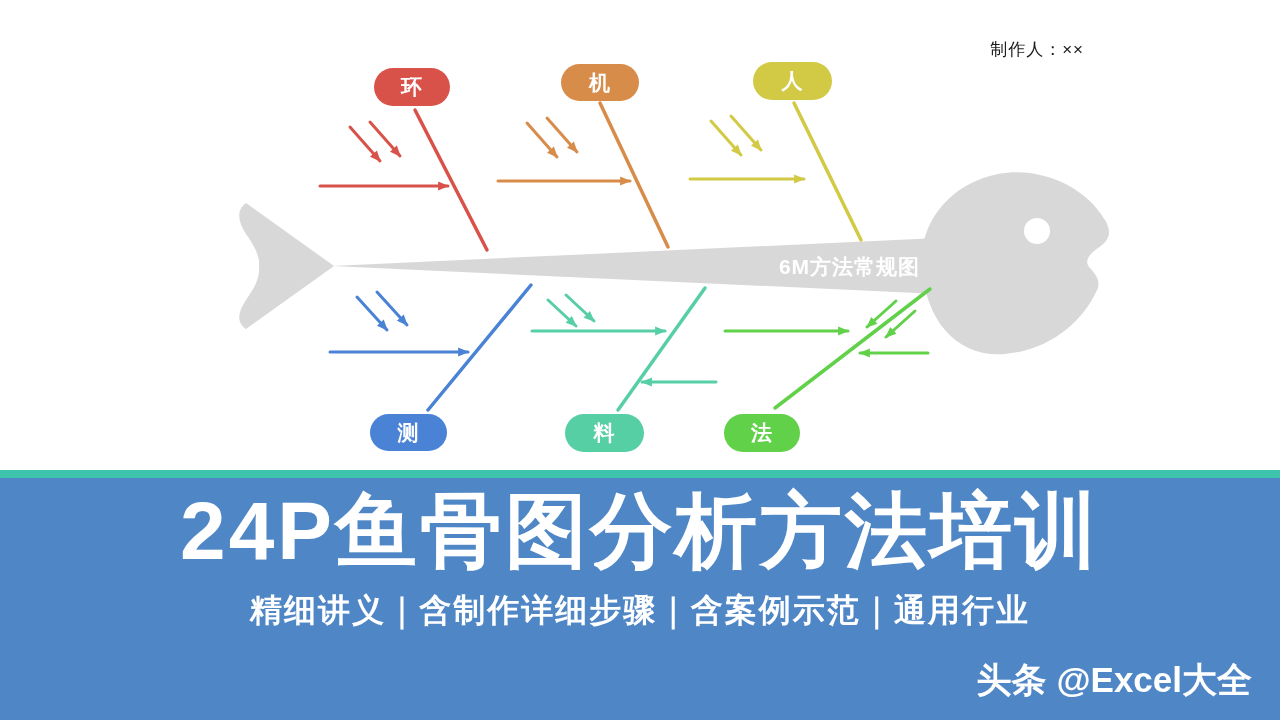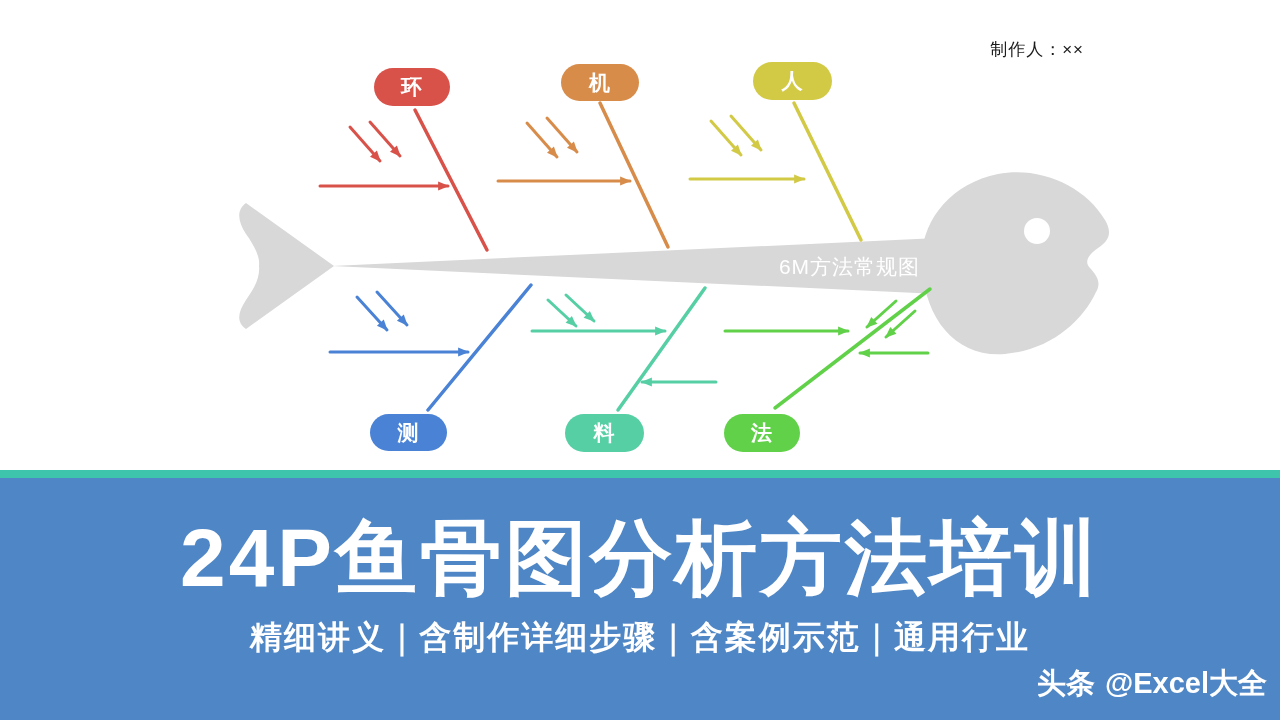--- a/index.html
+++ b/index.html
@@ -20,29 +20,29 @@
   }
   .pill-environment{left:374px;top:68px;width:76px;height:38px;}
   .pill-machine{left:561px;top:64px;width:78px;height:37px;}
   .pill-man{left:753px;top:62px;width:79px;height:38px;}
   .pill-measurement{left:370px;top:414px;width:77px;height:37px;}
   .pill-material{left:565px;top:414px;width:79px;height:38px;}
   .pill-method{left:724px;top:414px;width:76px;height:38px;}
 
   .spine-label{
     position:absolute;left:742px;top:253px;width:215px;text-align:center;
-    color:#ffffff;font-size:21px;letter-spacing:1px;
+    color:#ffffff;font-size:21px;letter-spacing:1px;font-weight:bold;
   }
 
   
   .divider{width:1280px;height:8px;background:#3ec3ad;}
   .banner{position:relative;width:1280px;height:242px;background:#4e86c6;color:#fff;text-align:center;overflow:hidden;}
-  .title{padding-top:35px;font-size:82px;font-weight:bold;letter-spacing:3px;line-height:1.1;white-space:nowrap;}
+  .title{padding-top:8px;font-size:82px;font-weight:bold;letter-spacing:3px;line-height:1.1;white-space:nowrap;}
   .subtitle{margin-top:13px;font-size:32px;font-weight:bold;letter-spacing:2px;white-space:nowrap;}
-  .watermark{position:absolute;right:13px;bottom:16px;font-size:29px;white-space:nowrap;}
+  .watermark{position:absolute;right:28px;bottom:16px;font-size:35px;white-space:nowrap;}
   .wm-prefix{font-weight:800;margin-right:10px;}
   .wm-account{font-weight:600;}
 </style>
 </head>
 <body>
 
 <div class="slide">
 
   <div class="top">
 

